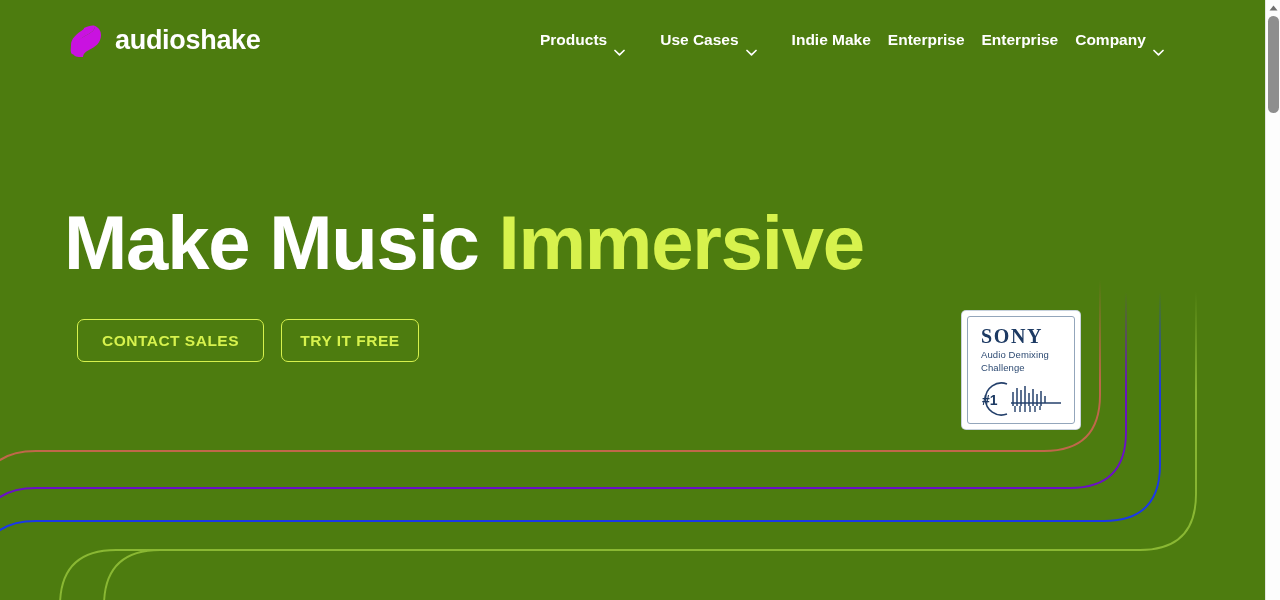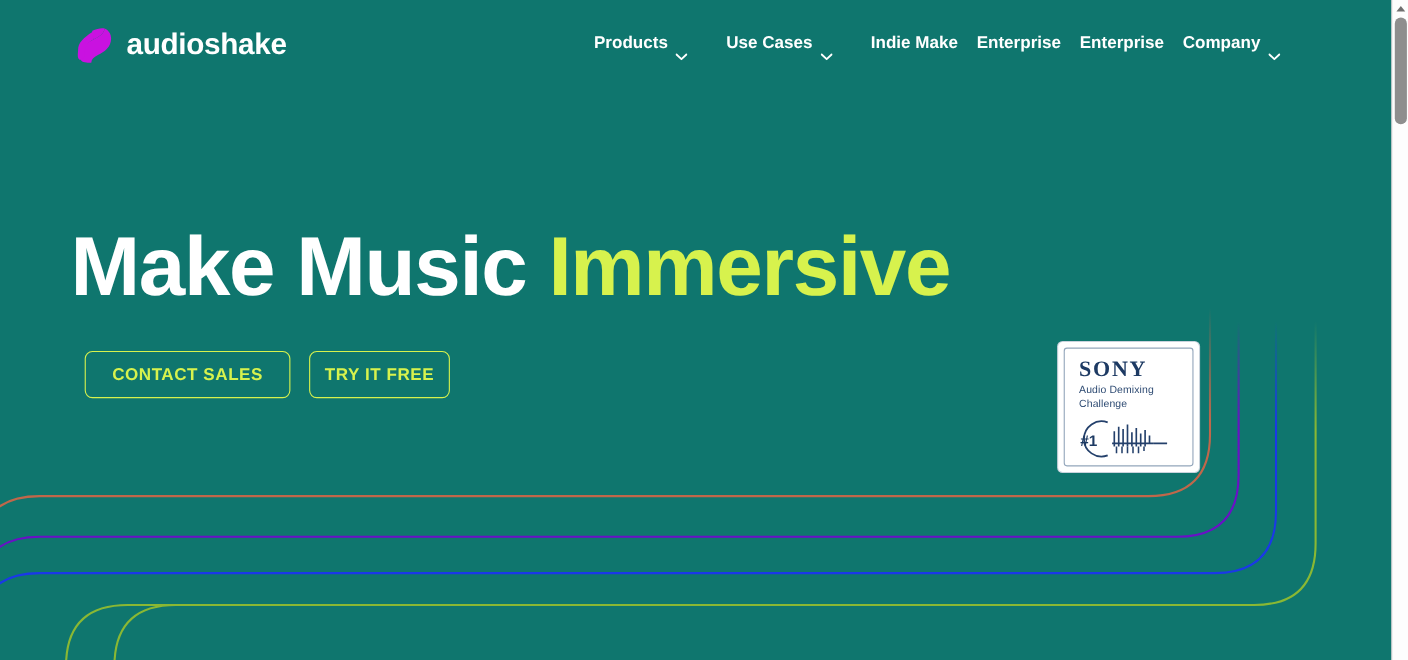--- a/index.html
+++ b/index.html
@@ -15,21 +15,21 @@
     font-family: "Liberation Sans", sans-serif;
     position: relative;
   }
 
   
   .page {
     position: absolute;
     top: 0; left: 0;
     width: 1265px;
     height: 600px;
-    background: #0f766e;
+    background: #4d7c0f;
     overflow: hidden;
   }
 
   
   .deco {
     position: absolute;
     left: 0;
     top: 250px;
     width: 1265px;
     height: 350px;
@@ -129,28 +129,28 @@
     font-weight: 700;
     letter-spacing: 0.5px;
     height: 43px;
     display: flex;
     align-items: center;
     justify-content: center;
     cursor: pointer;
     font-family: "Liberation Sans", sans-serif;
   }
   .btn-contact { width: 187px; }
-  .btn-try { width: 128px; }
+  .btn-try { width: 138px; }
 
   
   .badge {
     position: absolute;
     left: 962px;
     top: 311px;
-    width: 128px;
+    width: 118px;
     height: 118px;
     background: #ffffff;
     border-radius: 4px;
     box-shadow: 0 0 0 1px #c9d3dd;
     padding: 5px;
   }
   .badge-inner {
     width: 100%;
     height: 100%;
     border: 1.5px solid #93a6bb;

